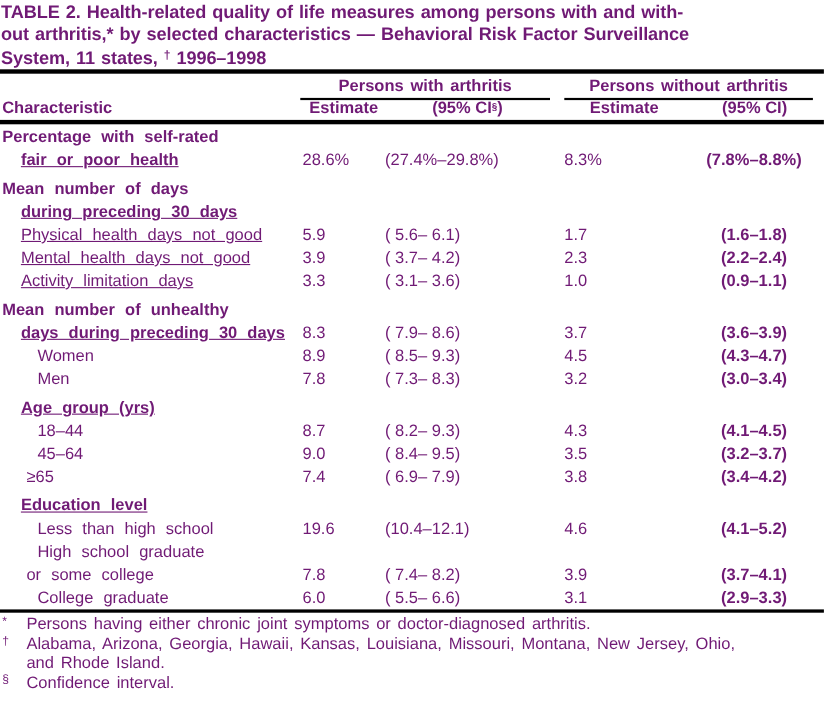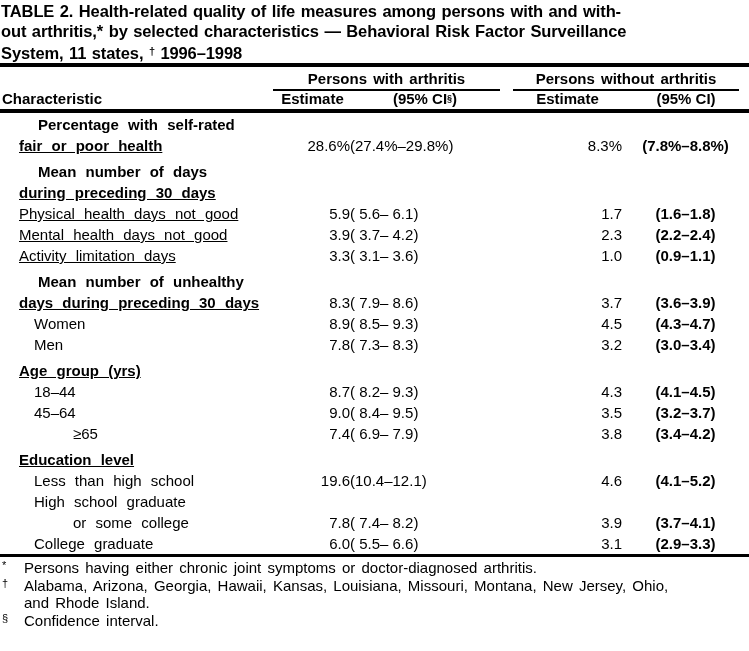--- a/index.html
+++ b/index.html
@@ -1,21 +1,21 @@
 <!DOCTYPE html>
 <html><head>
 <meta charset="utf-8">
 <style>
   html, body { margin: 0; padding: 0; background: #ffffff; }
   .page {
     position: relative;
     width: 749px;
     height: 651px;
     background: #ffffff;
-    color: #000000;
+    color: #701a75;
     font-family: "Liberation Sans", sans-serif;
     overflow: hidden;
   }
   
   .title {
     padding: 1px 0 0 1px;
     font-size: 16.5px;
     font-weight: bold;
     line-height: 20px;
     letter-spacing: -0.1px;
@@ -55,25 +55,25 @@
   .trow {
     display: grid;
     grid-template-columns: 275px 75px 163px 109px 127px;
     line-height: 21px;
     min-height: 21px;
   }
   .trow.gap { margin-top: 5px; }
   .cell { overflow: hidden; }
   .c-label { word-spacing: 5px; }
   .c-label.b { font-weight: bold; }
-  .ind0 { padding-left: 2px; margin-left: 36px; }
+  .ind0 { padding-left: 2px; }
   .ind1 { padding-left: 19px; text-decoration: underline; }
   .ind2 { padding-left: 34px; }
-  .ind3 { padding-left: 73px; }
-  .c-est { text-align: right; white-space: pre; }
+  .ind3 { padding-left: 24px; }
+  .c-est { text-align: left; white-space: pre; }
   .c-ci1 { text-align: left; white-space: pre; }
   .c-ci2 { text-align: center; white-space: pre; font-weight: bold; }
   
   .footnotes { padding-top: 2px; font-size: 15px; line-height: 17.5px; word-spacing: 2px; }
   .footnote { position: relative; padding-left: 13px; }
   .fn-marker { position: absolute; left: 2px; top: -2px; font-size: 11px; }
   .fn-line { display: block; margin-left: 11px; }
 </style>
 </head>
 <body>

